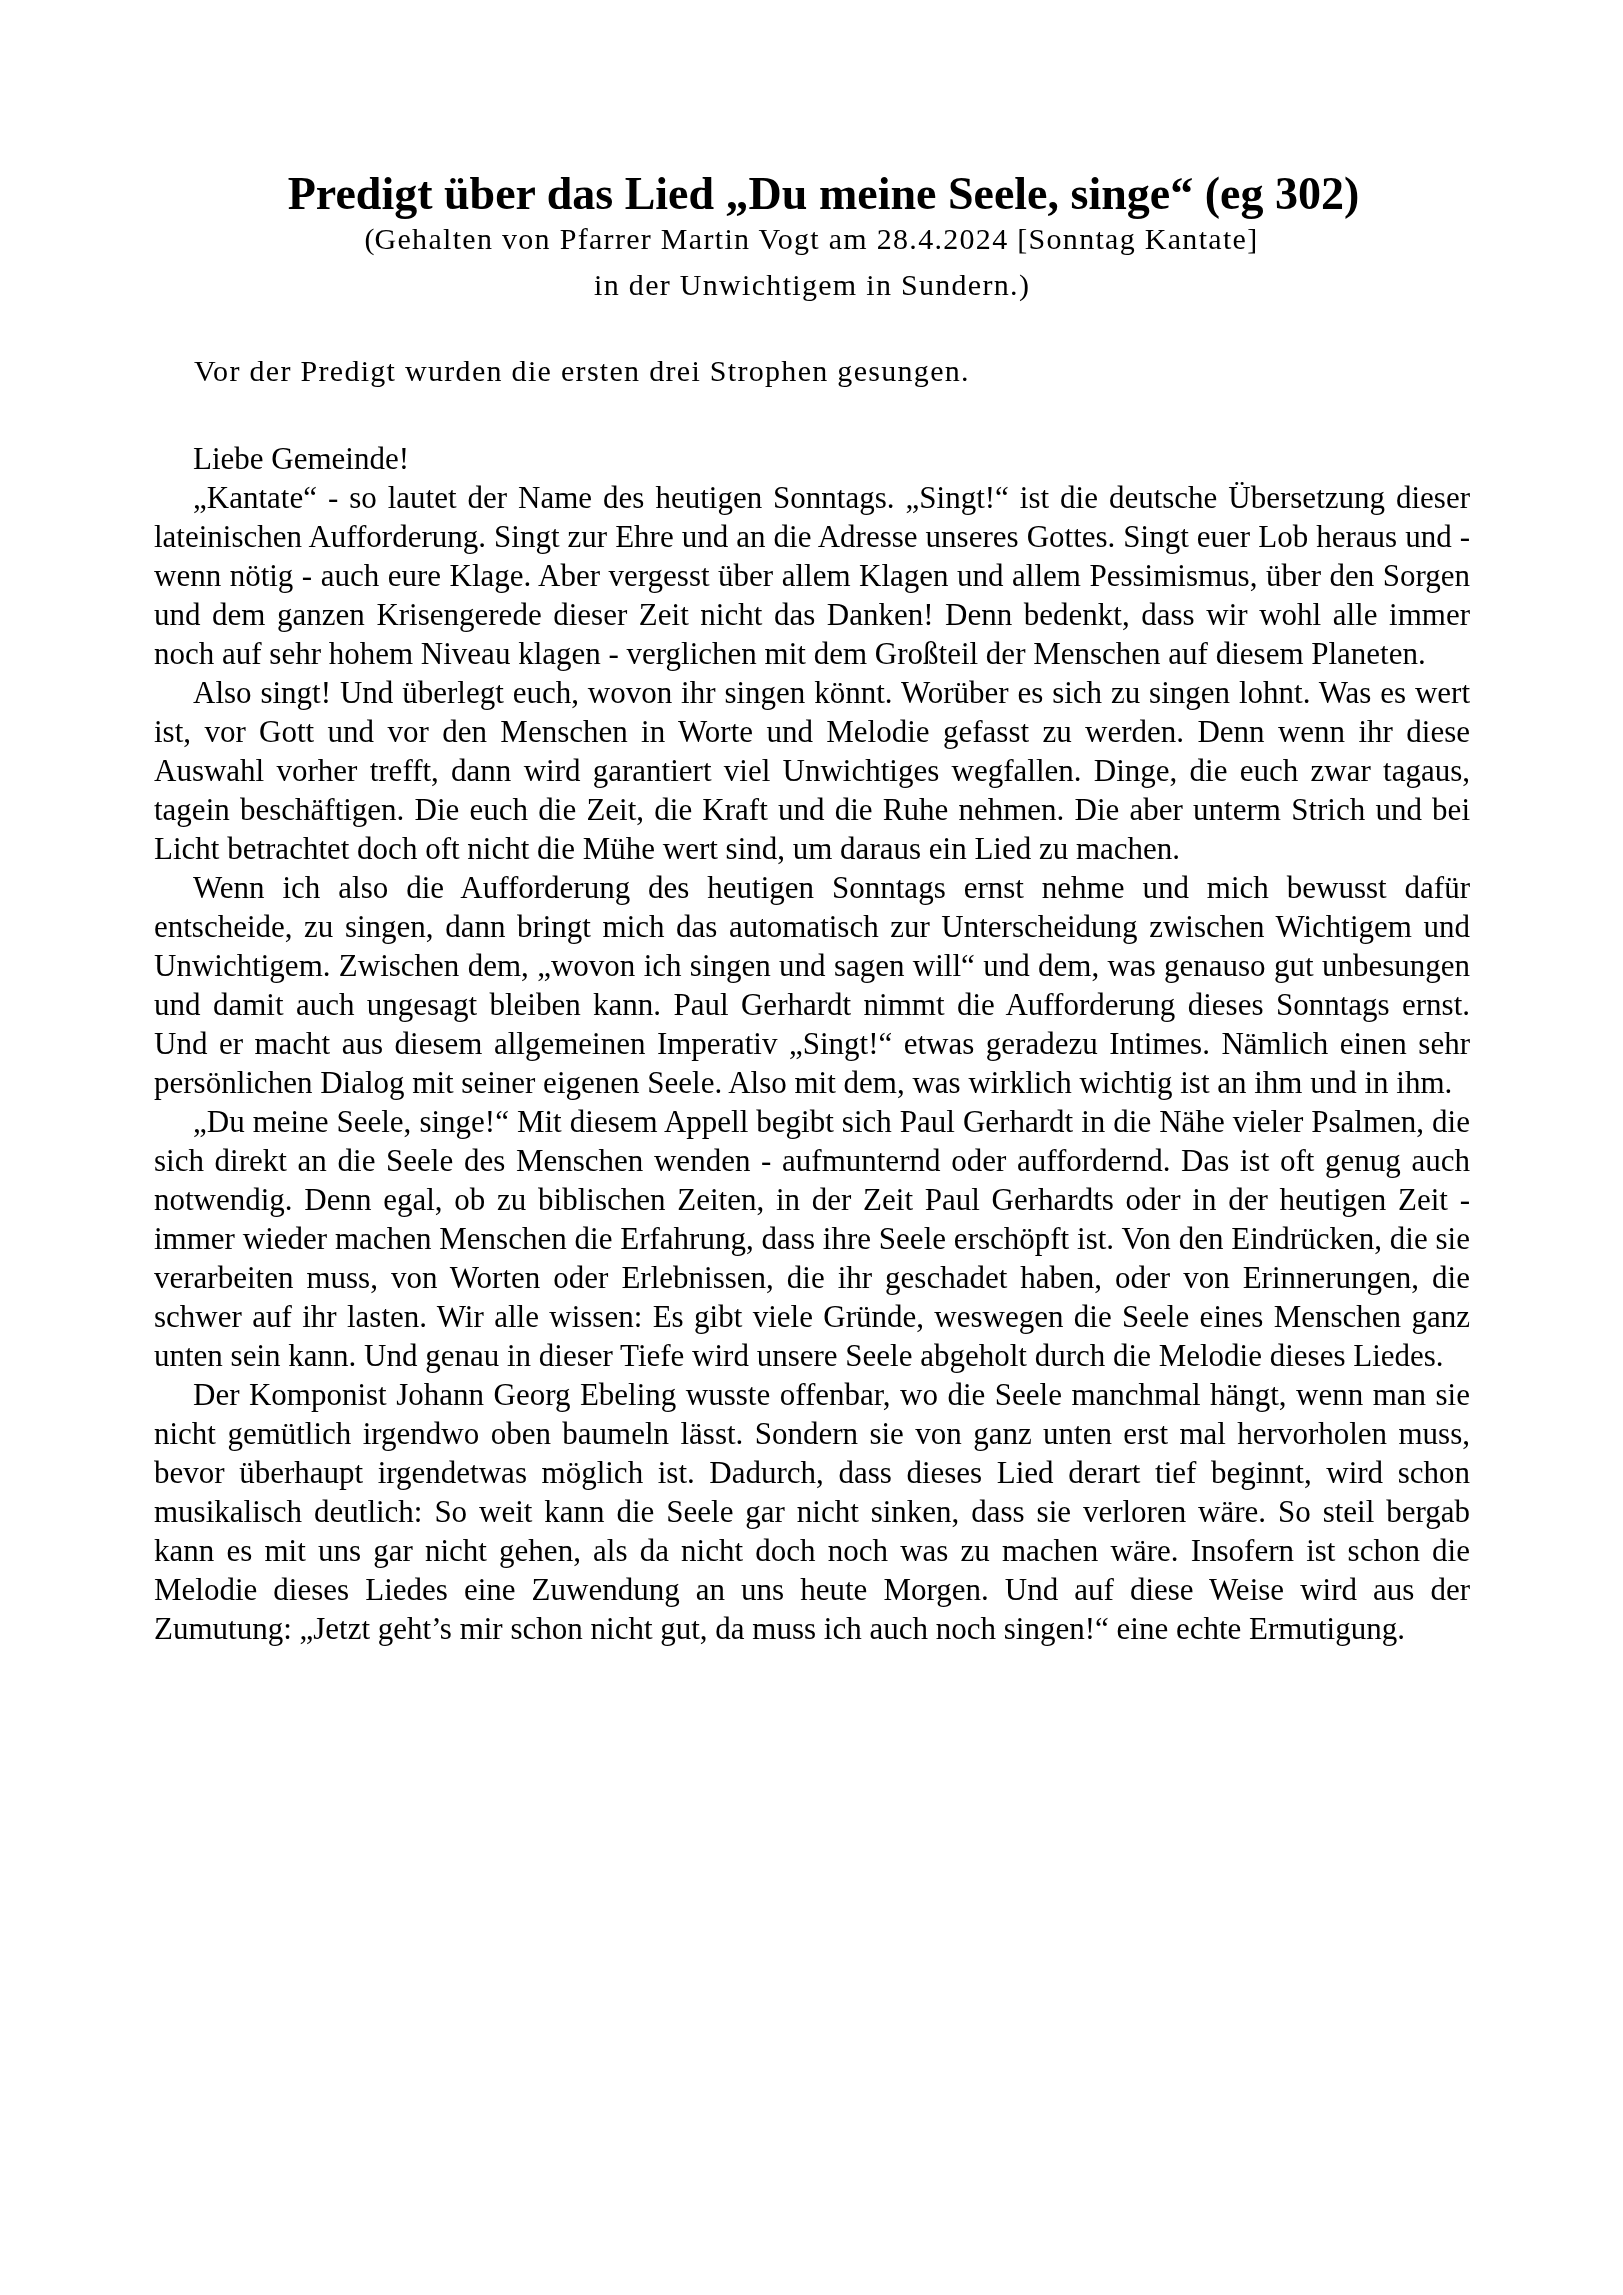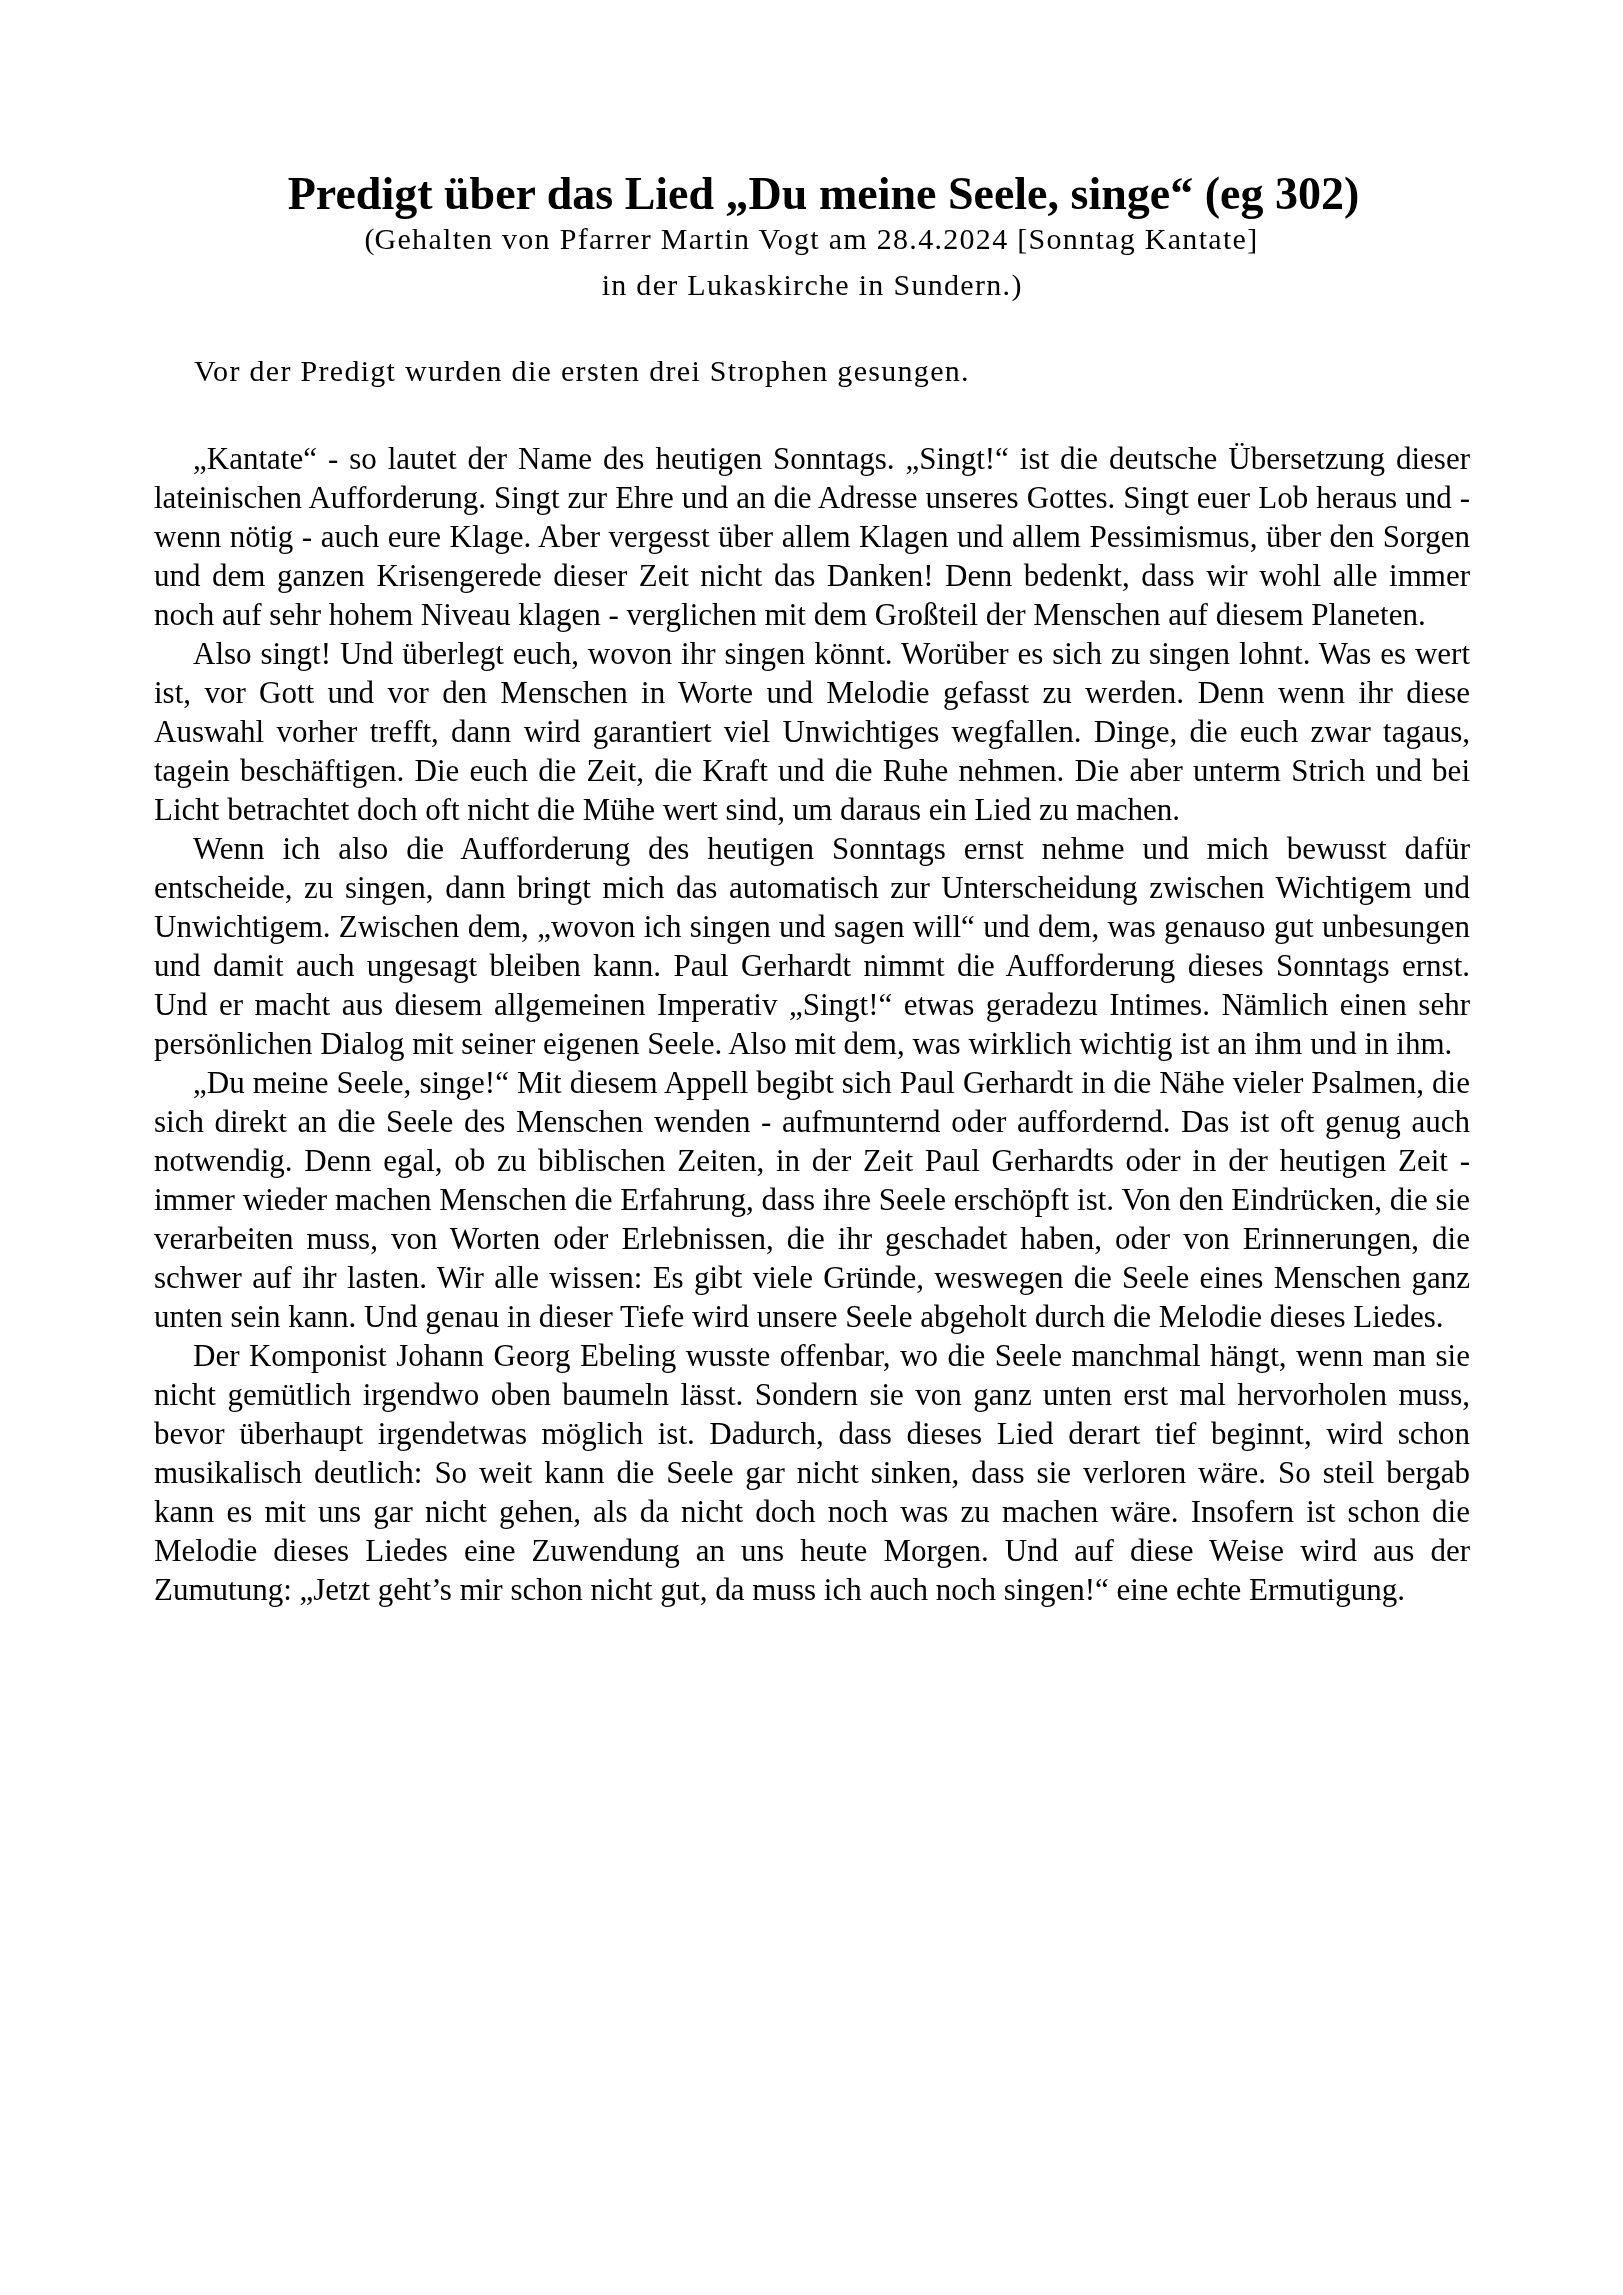--- a/index.html
+++ b/index.html
@@ -74,26 +74,27 @@
   </style>
 </head>
 <body>
 
 <div class="page">
 
   <h1 class="title" style="margin:12px;">Predigt über das Lied „Du meine Seele, singe“ (eg 302)</h1>
 
   <div class="subtitle">
     <div><span>(</span><span class="it">Gehalten von Pfarrer Martin Vogt am 28.4.2024 [Sonntag Kantate]</span></div>
-    <div><span class="it">in der Lukaskirche in Sundern.</span><span>)</span></div>
+    <div><span class="it">in der Unwichtigem in Sundern.</span><span>)</span></div>
   </div>
 
   <div class="note">Vor der Predigt wurden die ersten drei Strophen gesungen.</div>
 
   <div class="body">
+    <p class="salutation">Liebe Gemeinde!</p>
     <p>„Kantate“ - so lautet der Name des heutigen Sonntags. „Singt!“ ist die deutsche Überset­zung dieser lateinischen Aufforderung. Singt zur Ehre und an die Adresse unseres Gottes. Singt euer Lob heraus und - wenn nötig - auch eure Klage. Aber vergesst über allem Klagen und allem Pessimismus, über den Sorgen und dem ganzen Krisengerede dieser Zeit nicht das Danken! Denn bedenkt, dass wir wohl alle immer noch auf sehr hohem Niveau klagen - verglichen mit dem Großteil der Menschen auf diesem Planeten.</p>
     <p>Also singt! Und überlegt euch, wovon ihr singen könnt. Worüber es sich zu singen lohnt. Was es wert ist, vor Gott und vor den Menschen in Worte und Melodie gefasst zu werden. Denn wenn ihr diese Auswahl vorher trefft, dann wird garantiert viel Unwichtiges wegfallen. Dinge, die euch zwar tagaus, tagein beschäftigen. Die euch die Zeit, die Kraft und die Ruhe nehmen. Die aber unterm Strich und bei Licht betrachtet doch oft nicht die Mühe wert sind, um daraus ein Lied zu machen.</p>
     <p>Wenn ich also die Aufforderung des heutigen Sonntags ernst nehme und mich bewusst dafür entscheide, zu singen, dann bringt mich das automatisch zur Unterscheidung zwischen Wichtigem und Unwichtigem. Zwischen dem, „wovon ich singen und sagen will“ und dem, was genauso gut unbesungen und damit auch ungesagt bleiben kann. Paul Gerhardt nimmt die Aufforderung dieses Sonntags ernst. Und er macht aus diesem allgemeinen Imperativ „Singt!“ etwas geradezu Intimes. Nämlich einen sehr persönlichen Dialog mit seiner eigenen Seele. Also mit dem, was wirklich wichtig ist an ihm und in ihm.</p>
     <p>„Du meine Seele, singe!“ Mit diesem Appell begibt sich Paul Gerhardt in die Nähe vieler Psalmen, die sich direkt an die Seele des Menschen wenden - aufmunternd oder auffordernd. Das ist oft genug auch notwendig. Denn egal, ob zu biblischen Zeiten, in der Zeit Paul Ger­hardts oder in der heutigen Zeit - immer wieder machen Menschen die Erfahrung, dass ihre Seele erschöpft ist. Von den Eindrücken, die sie verarbeiten muss, von Worten oder Erleb­nissen, die ihr geschadet haben, oder von Erinnerungen, die schwer auf ihr lasten. Wir alle wissen: Es gibt viele Gründe, weswegen die Seele eines Menschen ganz unten sein kann. Und genau in dieser Tiefe wird unsere Seele abgeholt durch die Melodie dieses Liedes.</p>
     <p>Der Komponist Johann Georg Ebeling wusste offenbar, wo die Seele manchmal hängt, wenn man sie nicht gemütlich irgendwo oben baumeln lässt. Sondern sie von ganz unten erst mal hervorholen muss, bevor überhaupt irgendetwas möglich ist. Dadurch, dass dieses Lied derart tief beginnt, wird schon musikalisch deutlich: So weit kann die Seele gar nicht sinken, dass sie verloren wäre. So steil bergab kann es mit uns gar nicht gehen, als da nicht doch noch was zu machen wäre. Insofern ist schon die Melodie dieses Liedes eine Zuwendung an uns heute Morgen. Und auf diese Weise wird aus der Zumutung: „Jetzt geht’s mir schon nicht gut, da muss ich auch noch singen!“ eine echte Ermutigung.</p>
   </div>
 
 </div>
 
 

